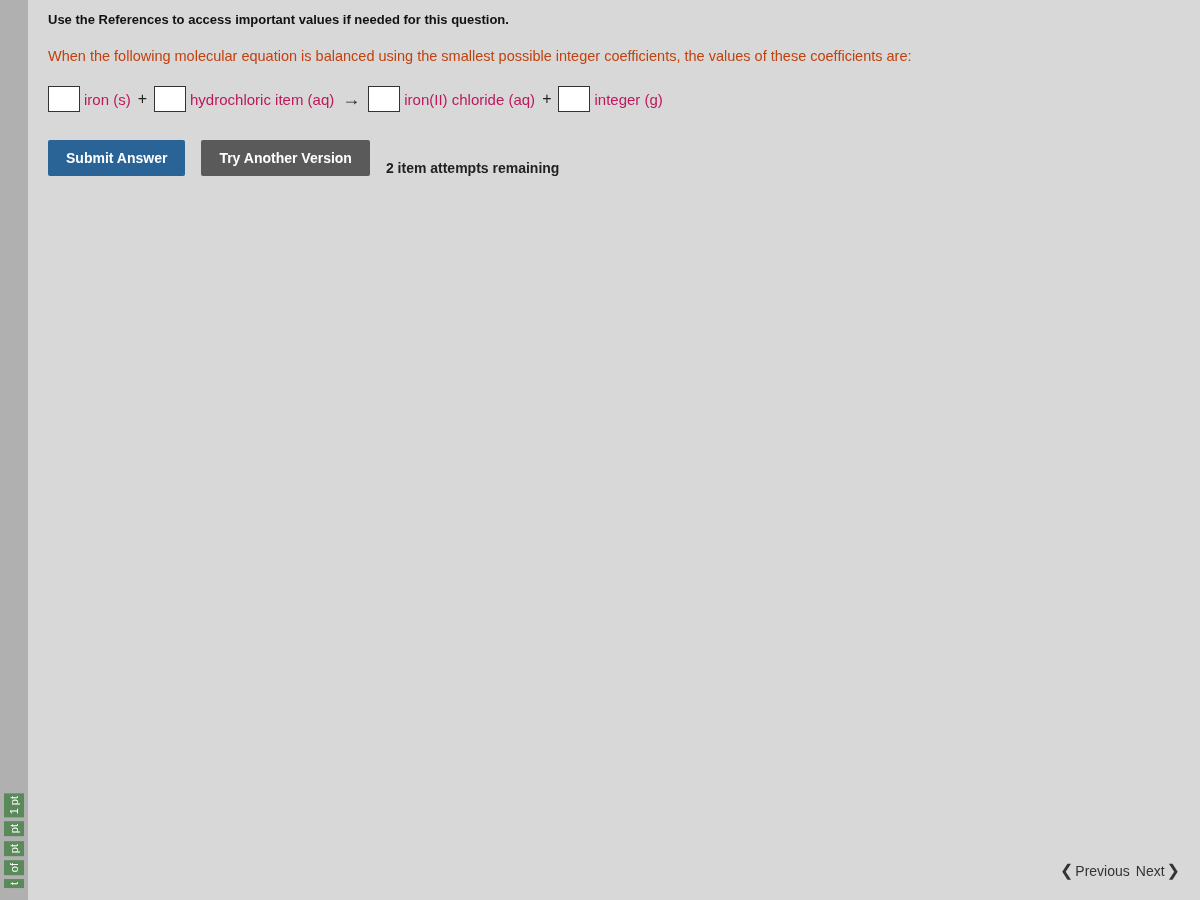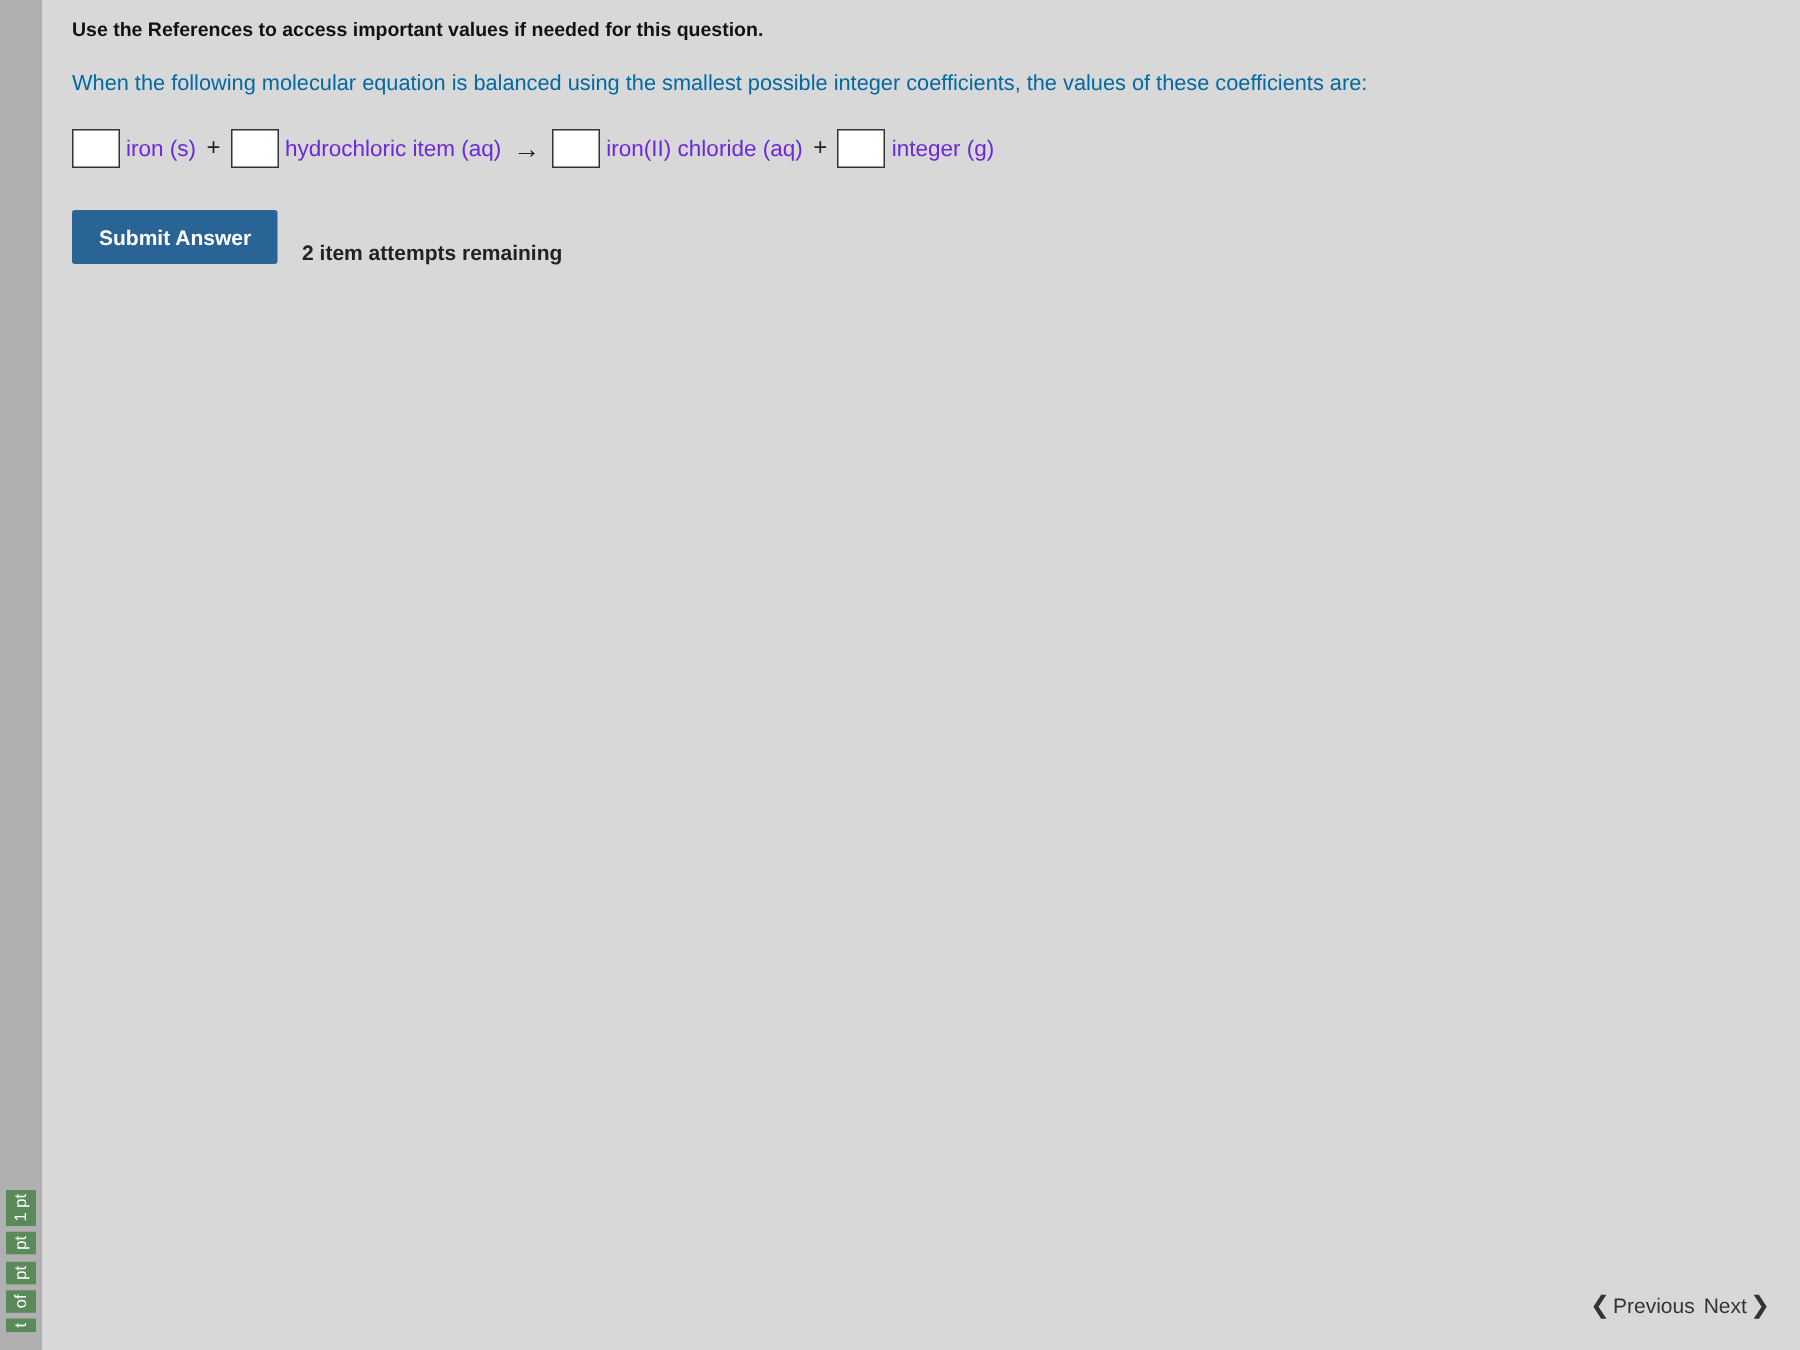--- a/index.html
+++ b/index.html
@@ -60,21 +60,21 @@
       font-size: 13px;
       font-weight: bold;
       margin-bottom: 18px;
       color: #111;
     }
 
     .question-text {
       font-size: 14.5px;
       line-height: 1.6;
       margin-bottom: 18px;
-      color: #0369a1;
+      color: #c2410c;
       max-width: 1100px;
     }
 
     .equation-row {
       display: flex;
       align-items: center;
       gap: 4px;
       margin-bottom: 28px;
       font-size: 15px;
       flex-wrap: nowrap;
@@ -84,21 +84,21 @@
       width: 32px;
       height: 26px;
       border: 1.5px solid #333;
       background-color: #fff;
       display: inline-block;
       vertical-align: middle;
     }
 
     .eq-text {
       font-size: 15px;
-      color: #6d28d9;
+      color: #be185d;
     }
 
     .arrow-symbol {
       font-size: 18px;
       margin: 0 4px;
     }
 
     .plus-symbol {
       font-size: 16px;
       margin: 0 3px;
@@ -198,20 +198,21 @@
     <input type="text" class="coeff-box" maxlength="3" style="">
     <span class="eq-text">iron(II) chloride (aq)</span>
     <span class="plus-symbol">+</span>
 
     <input type="text" class="coeff-box" maxlength="3" style="">
     <span class="eq-text">integer (g)</span>
   </div>
 
   <div class="action-row">
     <button class="btn-submit">Submit Answer</button>
+    <button class="btn-try">Try Another Version</button>
     <span class="attempts-text">2 item attempts remaining</span>
   </div>
 
 </div>
 
 <div class="bottom-nav">
   <button class="nav-btn">
     <span class="chevron">❮</span>
     <span>Previous</span>
   </button>

